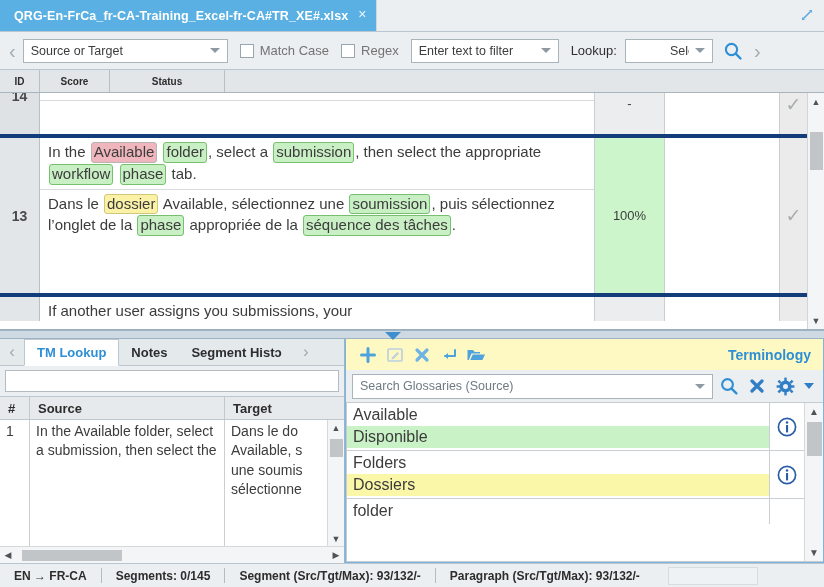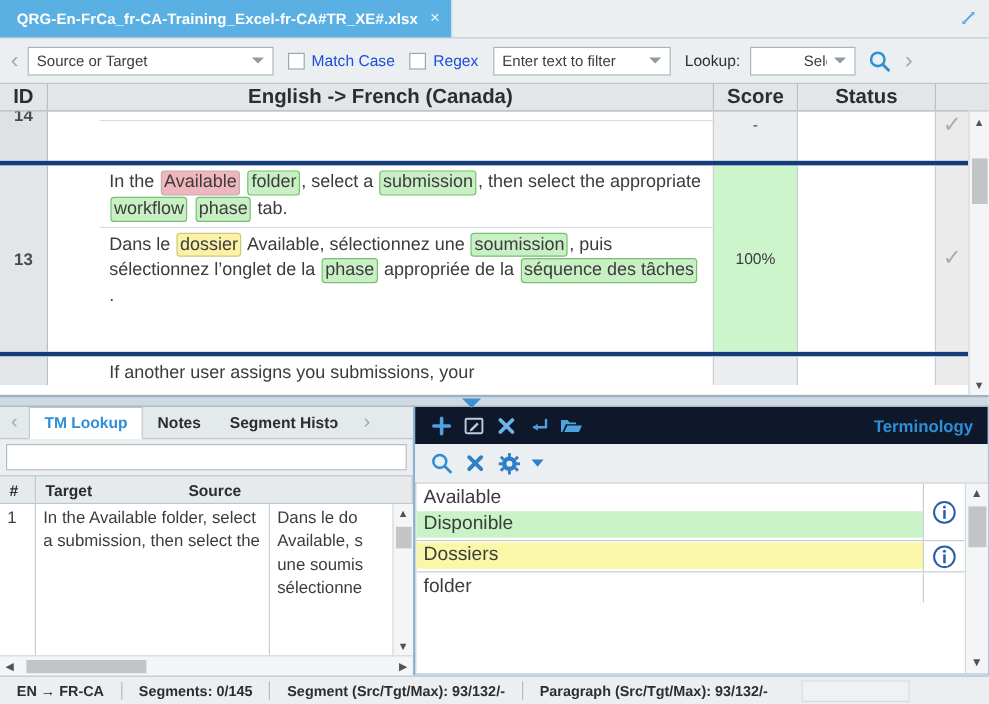--- a/index.html
+++ b/index.html
@@ -25,42 +25,42 @@
   .navchev{color:#9eabb4;font-size:20px;padding:0 5px;cursor:pointer;line-height:1;user-select:none;}
   .combo{background:#fff;border:1px solid #a9b4bb;height:24px;display:flex;align-items:center;
          box-sizing:border-box;padding:0 4px 0 7px;font-size:12.5px;color:#3c3c3c;}
   .combo .cv{flex:1;overflow:hidden;white-space:nowrap;}
   .caret{width:0;height:0;border-left:5px solid transparent;border-right:5px solid transparent;
          border-top:5px solid #8d9aa3;margin-left:6px;margin-right:3px;}
   .cb-src{width:205px;margin-left:2px;}
   .cb-text{width:148px;}
   .cb-spec{width:88px;padding-left:44px;}
   .chk{width:14px;height:14px;border:1px solid #9aa6ad;background:#fff;box-sizing:border-box;}
-  .chklabel{margin-left:6px;margin-right:12px;font-size:13px;color:#1d4ed8;}
+  .chklabel{margin-left:6px;margin-right:12px;font-size:13px;color:#737373;}
   .chkwrap{display:flex;align-items:center;margin-left:12px;cursor:pointer;}
   .flabel{margin:0 8px 0 12px;font-size:13px;color:#2f2f2f;}
   .mag{margin:0 0 0 10px;cursor:pointer;display:flex;align-items:center;}
 
   
   .grid-wrap{flex:0 0 auto;display:flex;flex-direction:column;background:#fff;border-bottom:1px solid #9fb0bd;}
-  .grid-head{height:22px;display:flex;background:#e3e6e8;border-bottom:1px solid #aab4ba;font-size:17px;font-weight:bold;color:#2d2d2d;}
+  .grid-head{height:22px;display:flex;background:#e3e6e8;border-bottom:1px solid #aab4ba;font-size:10px;font-weight:bold;color:#2d2d2d;}
   .gh{display:flex;align-items:center;justify-content:center;border-right:1px solid #b9c0c5;box-sizing:border-box;}
   .gh-id{width:40px;}
   .gh-main{flex:1;}
   .gh-score{width:70px;}
   .gh-status{width:115px;}
   .gh-chk{width:27px;border-right:none;}
   .gh-sb{width:17px;background:#e3e6e8;border-right:none;}
 
   .grid-body{position:relative;display:flex;height:236px;}
   .rows{flex:1;display:flex;flex-direction:column;overflow:hidden;}
   .row{display:flex;box-sizing:border-box;}
   .cell-id{width:40px;background:#e3e6e8;border-right:1px solid #b9c0c5;display:flex;align-items:center;justify-content:center;
            font-weight:bold;font-size:14px;color:#4a4a4a;box-sizing:border-box;}
-  .cell-seg{flex:1;display:flex;flex-direction:column;background:#fff;border-right:1px solid #c8ced2;box-sizing:border-box;padding-left:43px;}
+  .cell-seg{flex:1;display:flex;flex-direction:column;background:#fff;border-right:1px solid #c8ced2;box-sizing:border-box;}
   .src,.tgt{padding:3px 8px 4px 8px;font-size:15px;line-height:1.42;color:#3c3c3c;box-sizing:border-box;}
   .src{border-bottom:1px solid #d7dbde;}
   .cell-score{width:70px;border-right:1px solid #c8ced2;display:flex;align-items:center;justify-content:center;font-size:13px;box-sizing:border-box;}
   .cell-status{width:115px;border-right:1px solid #c8ced2;background:#fff;box-sizing:border-box;}
   .cell-chk{width:27px;background:#ebebeb;display:flex;align-items:center;justify-content:center;box-sizing:border-box;}
 
   .row-top{height:41px;overflow:hidden;}
   .row-top .cell-id{background:#dfe2e4;align-items:flex-start;padding-top:0;}
   .row-top .cell-id span{margin-top:-5px;}
   .row-top .cell-score{background:#ebedee;align-items:flex-start;padding-top:3px;}
@@ -118,21 +118,21 @@
   .tm-vsb .arrow{height:15px;width:17px;display:flex;align-items:center;justify-content:center;font-size:9px;color:#4f5356;cursor:pointer;}
   .tm-vsb .track{flex:1;width:17px;position:relative;}
   .tm-vsb .thumb{position:absolute;top:4px;left:2px;width:13px;height:18px;background:#c2c5c8;}
   .tm-hsb{height:17px;background:#f4f5f6;border-top:1px solid #d4d9dc;display:flex;align-items:center;box-sizing:border-box;}
   .tm-hsb .arrow{width:16px;display:flex;align-items:center;justify-content:center;font-size:9px;color:#4f5356;cursor:pointer;}
   .tm-hsb .track{flex:1;height:17px;position:relative;}
   .tm-hsb .thumb{position:absolute;left:6px;top:3px;width:100px;height:11px;background:#c2c5c8;}
 
   
   .brpanel{flex:1;display:flex;flex-direction:column;background:#eceff1;border:1px solid #7fb4de;border-top:none;box-sizing:border-box;}
-  .term-toolbar{height:31px;display:flex;align-items:center;padding:0 8px;background:#0f172a;box-sizing:border-box;}
+  .term-toolbar{height:31px;display:flex;align-items:center;padding:0 8px;background:#fef9c3;box-sizing:border-box;}
   .tbtn{width:27px;height:24px;display:flex;align-items:center;justify-content:center;cursor:pointer;}
   .term-title{margin-left:auto;color:#2f8fd6;font-weight:bold;font-size:14px;padding-right:4px;}
   .term-search{height:32px;display:flex;align-items:center;padding:0 6px;background:#eceff1;box-sizing:border-box;}
   .term-search .combo{flex:1;height:25px;}
   .term-search .combo .cv{color:#6f7b82;}
   .term-ico{width:24px;display:flex;align-items:center;justify-content:center;cursor:pointer;margin-left:4px;}
   .term-list{flex:1;display:flex;background:#fff;border:1px solid #c4ccd1;border-right:none;margin:0 0 0 0;min-height:0;overflow:hidden;box-sizing:border-box;}
   .tl-col{flex:1;display:flex;flex-direction:column;min-width:0;}
   .tentry{border-bottom:1px solid #c9cfd3;display:flex;box-sizing:border-box;}
   .tentry .pair{flex:1;min-width:0;padding:1px 0 2px 0;}
@@ -206,21 +206,20 @@
           <path d="M12.7 12.7 L17.5 17.5" stroke="#2f8fd6" stroke-width="2.4" stroke-linecap="round"></path>
         </svg>
     </span>
 
     <span class="navchev" style="margin-left:6px">›</span>
   </div>
 
   <div class="grid-wrap">
     <div class="grid-head">
       <div class="gh gh-id">ID</div>
-      <div class="gh gh-main">English -&gt; French (Canada)</div>
       <div class="gh gh-score">Score</div>
       <div class="gh gh-status">Status</div>
       <div class="gh gh-chk"></div>
       <div class="gh gh-sb"></div>
     </div>
 
     <div class="grid-body">
       <div class="rows">
 
         <div class="row row-top">
@@ -289,22 +288,22 @@
         <div class="ptab">Segment Histɔ</div>
         <span class="tabchev">›</span>
       </div>
 
       <div class="tm-search">
         <input type="text" value="" style="">
       </div>
 
       <div class="tm-head">
         <div class="tmh tmh-n">#</div>
+        <div class="tmh tmh-s">Source</div>
         <div class="tmh tmh-t">Target</div>
-        <div class="tmh tmh-s">Source</div>
       </div>
 
       <div class="tm-body">
         <div class="tm-row">
           <div class="tmc tmc-n">1</div>
           <div class="tmc tmc-s">In the Available folder, select a submission, then select the</div>
           <div class="tmc tmc-t">Dans le do Available, s une soumis sélectionne</div>
         </div>
         <div class="tm-vsb">
           <div class="arrow">▲</div>
@@ -351,20 +350,24 @@
         <span class="tbtn">
           <svg width="20" height="18" viewBox="0 0 20 18">
               <path d="M1.5 14 V4 H7 L8.7 6 H14 V7.5 H5.5 L2.8 14 Z" fill="#4ea2de"></path>
               <path d="M4.2 14 L6.8 8.5 H19 L16.4 14 Z" fill="#4ea2de"></path>
             </svg>
         </span>
         <span class="term-title">Terminology</span>
       </div>
 
       <div class="term-search">
+        <div class="combo">
+          <span class="cv">Search Glossaries (Source)</span>
+          <span class="caret"></span>
+        </div>
         <span class="term-ico">
           <svg width="20" height="20" viewBox="0 0 20 20">
               <circle cx="8.5" cy="8.5" r="5.4" stroke="#2f8fd6" stroke-width="2.1" fill="none"></circle>
               <path d="M12.6 12.6 L17.4 17.4" stroke="#2f8fd6" stroke-width="2.4" stroke-linecap="round"></path>
             </svg>
         </span>
         <span class="term-ico">
           <svg width="18" height="18" viewBox="0 0 18 18">
               <path d="M4 4 L14 14 M14 4 L4 14" stroke="#2f7ec6" stroke-width="3.2" stroke-linecap="round"></path>
             </svg>
@@ -402,20 +405,21 @@
               <svg width="22" height="22" viewBox="0 0 22 22">
                   <circle cx="11" cy="11" r="8.6" stroke="#2a5fa8" stroke-width="1.7" fill="#fff"></circle>
                   <circle cx="11" cy="6.4" r="1.25" fill="#2a5fa8"></circle>
                   <rect x="10" y="9" width="2.1" height="7.4" fill="#2a5fa8"></rect>
                 </svg>
             </div>
           </div>
 
           <div class="tentry">
             <div class="pair">
+              <div class="t-src">Folders</div>
               <div class="t-tgt tgt-yellow">Dossiers</div>
             </div>
             <div class="infocol">
               <svg width="22" height="22" viewBox="0 0 22 22">
                   <circle cx="11" cy="11" r="8.6" stroke="#2a5fa8" stroke-width="1.7" fill="#fff"></circle>
                   <circle cx="11" cy="6.4" r="1.25" fill="#2a5fa8"></circle>
                   <rect x="10" y="9" width="2.1" height="7.4" fill="#2a5fa8"></rect>
                 </svg>
             </div>
           </div>

